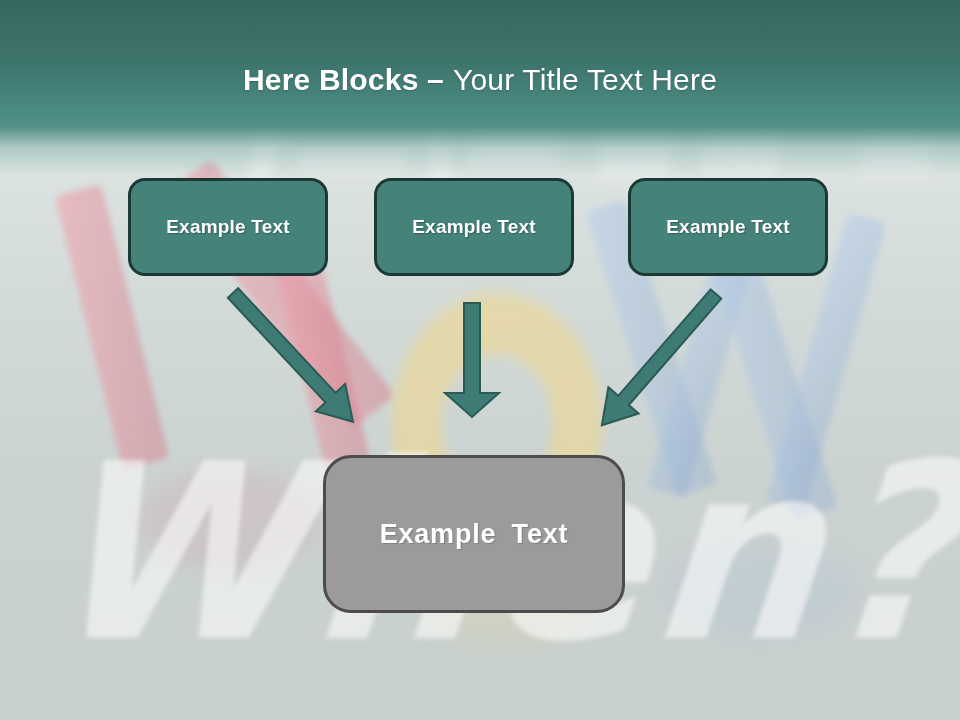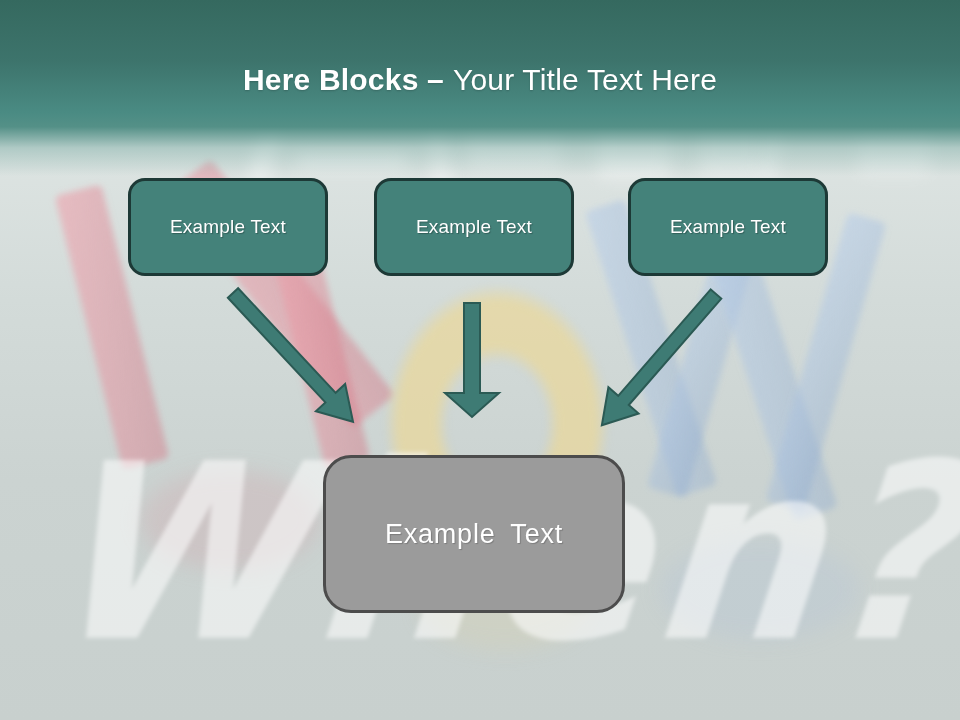--- a/index.html
+++ b/index.html
@@ -33,21 +33,21 @@
     background:linear-gradient(180deg,#35695f 0%,#3d746c 35%,#4a8b83 64%,#549087 72%,rgba(120,170,162,.45) 84%,rgba(200,220,216,0) 100%);
   }
   .title{
     position:absolute;left:0;top:58px;width:100%;text-align:center;
     color:#fff;font-size:30px;line-height:44px;letter-spacing:.2px;
     text-shadow:0 1px 2px rgba(0,0,0,.18);
   }
   .title .b{font-weight:bold;}
   .title .r{font-weight:normal;margin-left:9px;}
   
-  .diagram{position:absolute;inset:0;z-index:3;}
+  .diagram{position:absolute;inset:0;z-index:3;font-weight:bold;}
   .tealbox{
     position:absolute;top:178px;width:200px;height:98px;box-sizing:border-box;
     background:#44827a;border:3px solid #1d3936;border-radius:17px;
     display:flex;align-items:center;justify-content:center;
   }
   .tealbox .lbl{
     color:#fff;font-size:19px;letter-spacing:.2px;
     text-shadow:1px 1px 1px rgba(0,0,0,.28);
   }
   .b1{left:128px;} .b2{left:374px;} .b3{left:628px;}

